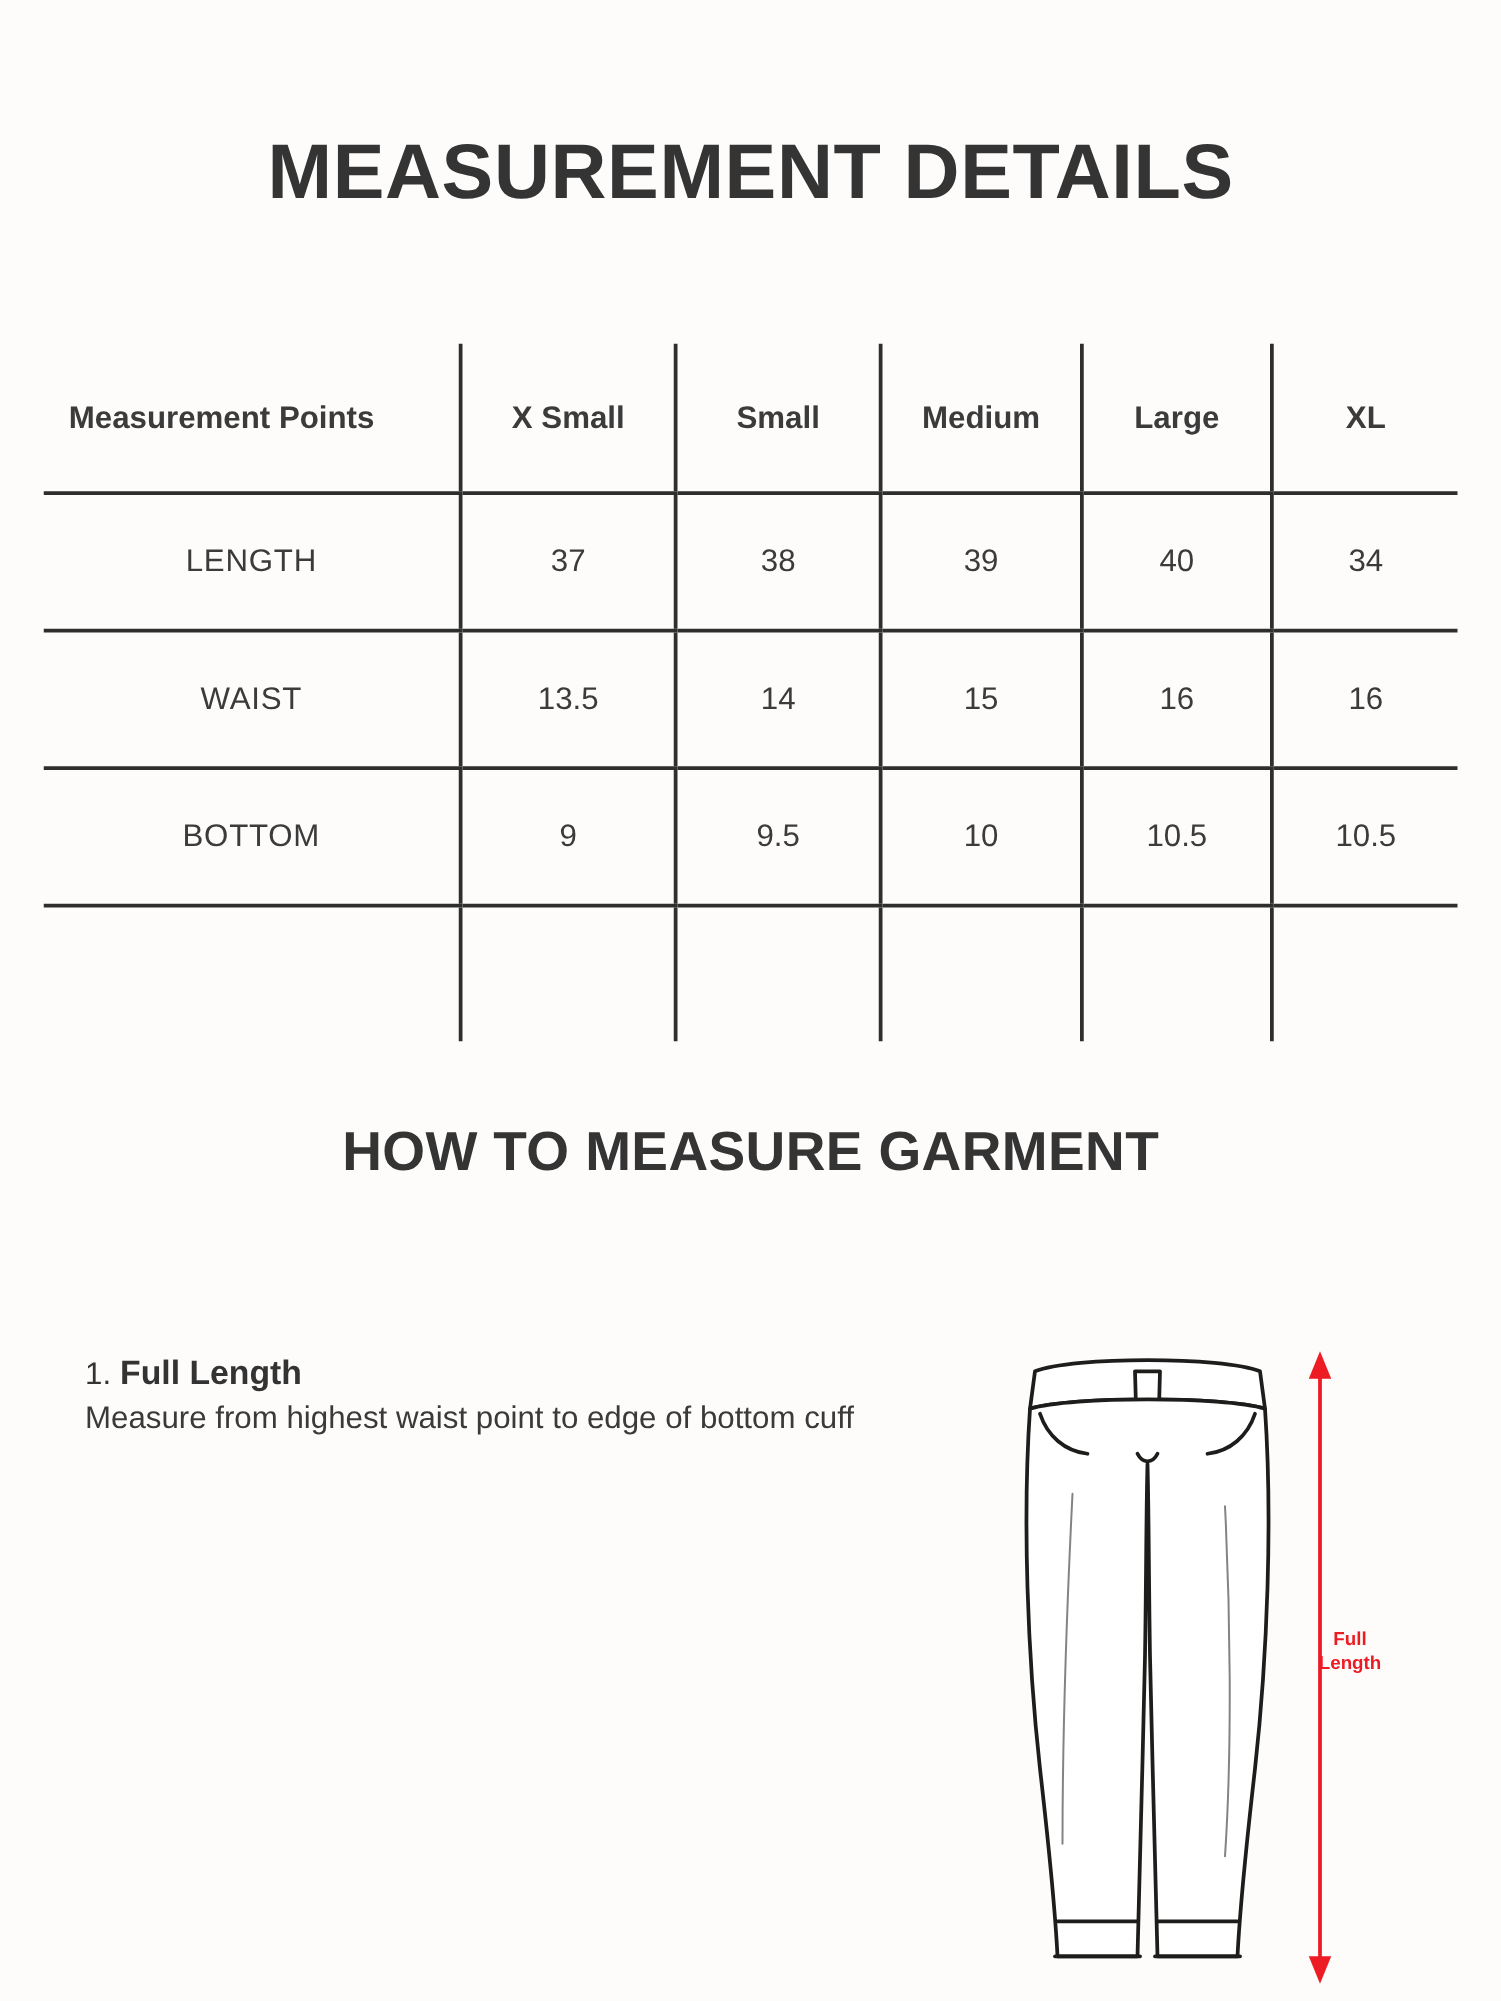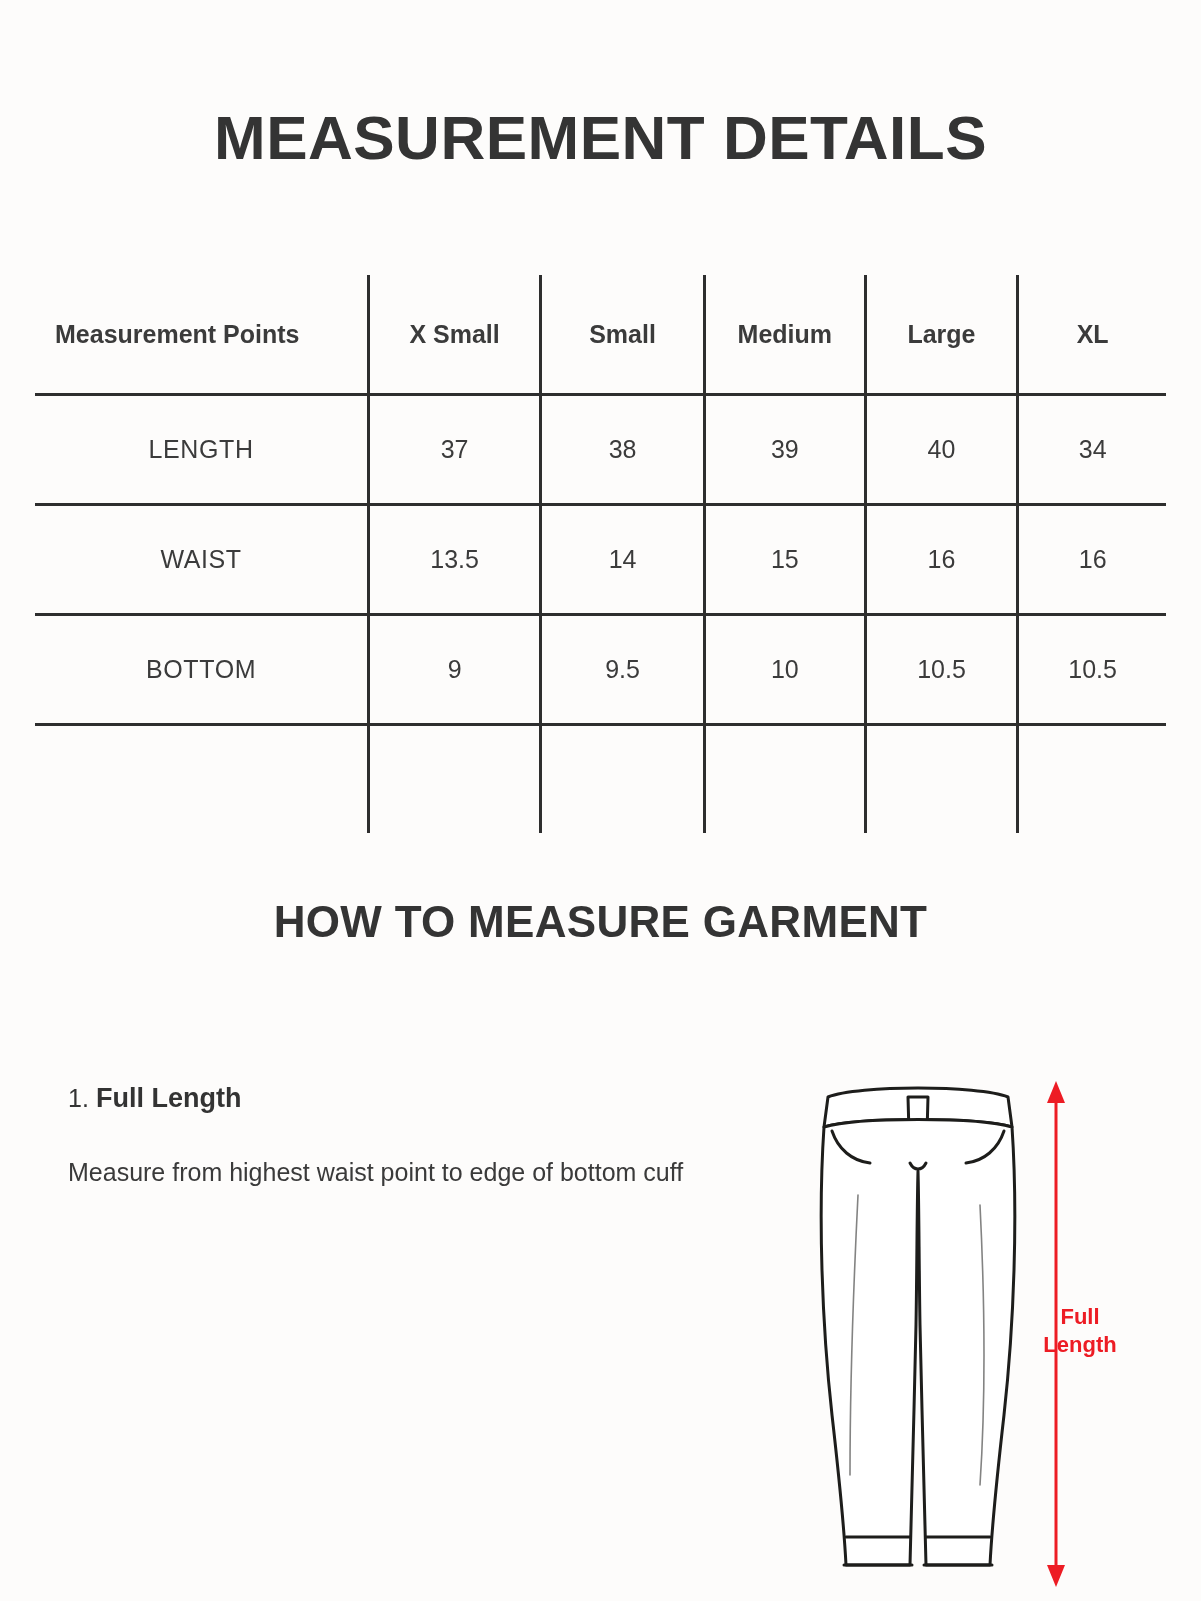--- a/index.html
+++ b/index.html
@@ -128,21 +128,20 @@
   }
   .garment-name {
     font-size: 26px;
     font-weight: bold;
     color: #333;
     margin-bottom: 62px;
   }
   .step-line {
     font-size: 26px;
     color: #333;
-    margin-bottom: 38px;
   }
   .step-num {
     font-weight: normal;
     font-size: 25px;
   }
   .step-title {
     font-weight: bold;
     font-size: 27px;
   }
   .step-desc {
@@ -164,21 +163,21 @@
     width: 330px;
     height: 520px;
   }
   .arrow-label {
     position: absolute;
     right: 2px;
     top: 228px;
     width: 92px;
     text-align: center;
     color: #ed1c24;
-    font-size: 22px;
+    font-size: 15px;
     font-weight: bold;
     line-height: 1.25;
   }
 </style>
 </head>
 <body>
 
 <div class="page">
 
   <h1 class="main-title">MEASUREMENT DETAILS</h1>

